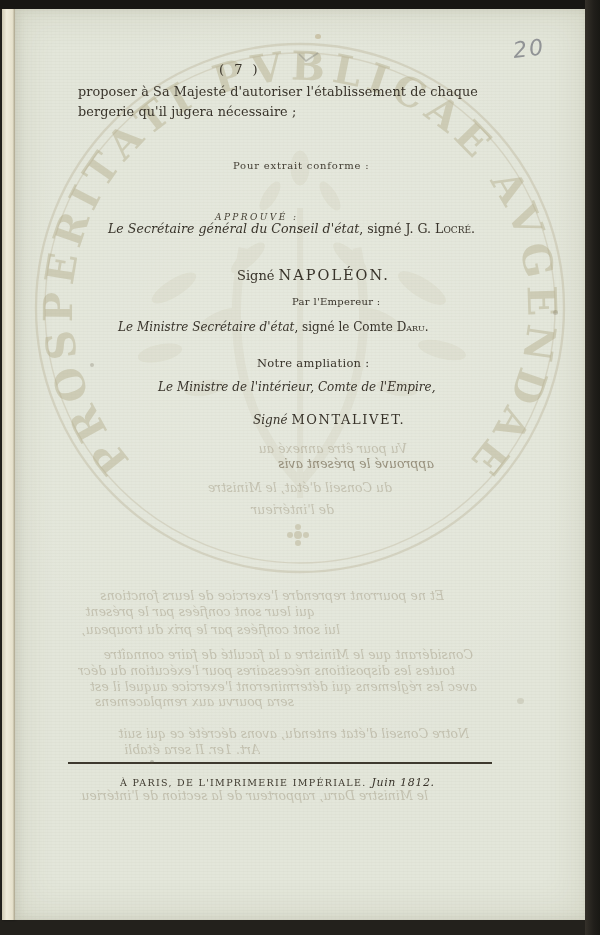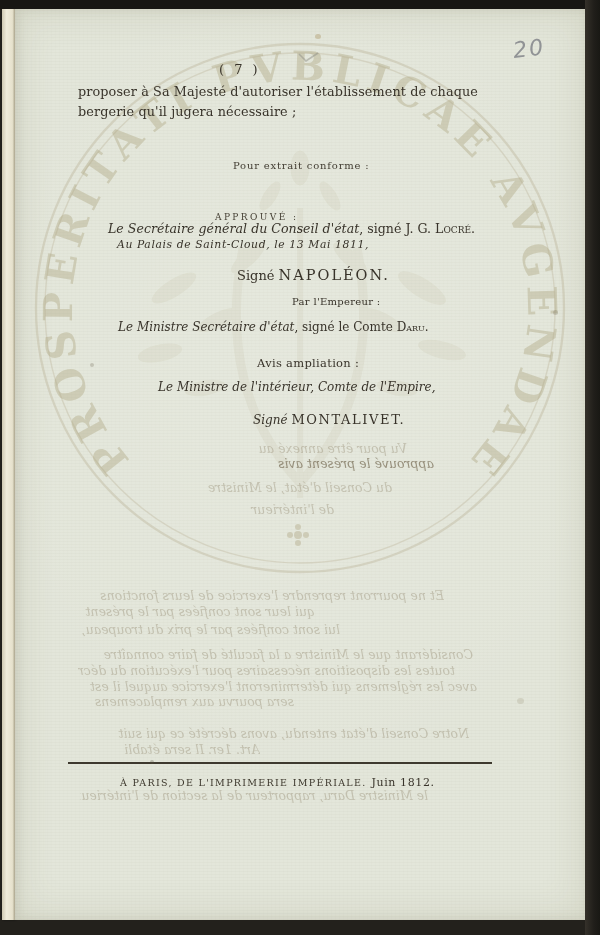--- a/index.html
+++ b/index.html
@@ -31,21 +31,21 @@
   .palais{font-size:10.8px;letter-spacing:.6px;}
   .sig-prefix{font-size:13px;}
   .sig-name{font-size:14.5px;letter-spacing:2px;}
   .empereur{font-size:10px;letter-spacing:.3px;}
   .ministre-line{font-size:12px;}
   .ampliation{font-size:11.5px;letter-spacing:.3px;}
   .sig2-prefix{font-size:12px;font-style:italic;}
   .sig2-name{font-size:13px;letter-spacing:1.6px;}
   .rule{position:absolute;left:68px;top:762px;width:424px;height:1.6px;background:#3e392e;}
   .imprint-caps{font-size:9.5px;letter-spacing:1.3px;color:#3c372c;margin-left:37px;}
-  .imprint-date{font-size:11px;letter-spacing:.6px;margin-left:5px;}
+  .imprint-date{font-size:11px;letter-spacing:.6px;margin-left:5px;font-style:italic;}
   .handwritten{position:absolute;left:513px;top:36px;font-size:22px;color:#83858a;
       transform:rotate(-7deg);opacity:.85;font-family:"DejaVu Sans",sans-serif;
       font-style:italic;letter-spacing:2px;}
   .pencil-mark{position:absolute;left:297px;top:50px;opacity:.5;}
   .seal{position:absolute;left:-50px;top:-42px;pointer-events:none;}
   .ghost{position:absolute;white-space:nowrap;overflow:hidden;height:16px;
       font-size:12.5px;color:#92886f;opacity:.40;transform:scaleX(-1) skewX(1deg);
       filter:blur(.7px);font-style:italic;}
   .ghost.strong{opacity:.72;color:#776c55;filter:blur(.35px);}
   .stain{position:absolute;border-radius:50%;}
@@ -111,31 +111,30 @@
 
   <div class="txt pg-num" style="left:219px;top:62px;">( 7 )</div>
 
   <div class="txt body-line" style="left:78px;top:84px;">proposer à Sa Majesté d'autoriser l'établissement de chaque</div>
   <div class="txt body-line" style="left:78px;top:104px;">bergerie qu'il jugera nécessaire ;</div>
 
   <div class="txt small-label" style="left:233px;top:160px;">Pour extrait conforme :</div>
 
   <div class="txt sec-line" style="left:108px;top:181px;"><span class="it">Le Secrétaire général du Conseil d'état</span><span>, signé </span><span class="sc">J. G. Locré.</span></div>
 
-  <div class="txt approuve2" style="left:215px;top:212px;">APPROUVÉ :</div>
+  <div class="txt approuve2" style="left:215px;top:212px;font-style:italic;">APPROUVÉ :</div>
 
-  <div class="txt it palais" style="left:117px;top:238px;">Au Palais de Saint-Cloud, le 13 Mai 1811,</div>
 
   <div class="txt" style="left:237px;top:265px;"><span class="sig-prefix">Signé </span><span class="sig-name">NAPOLÉON.</span></div>
 
   <div class="txt empereur" style="left:292px;top:296px;">Par l'Empereur :</div>
 
   <div class="txt ministre-line" style="left:118px;top:320px;"><span class="it">Le Ministre Secrétaire d'état</span><span>, signé le Comte </span><span class="sc">Daru.</span></div>
 
-  <div class="txt ampliation" style="left:257px;top:356px;">Avis ampliation :</div>
+  <div class="txt ampliation" style="left:257px;top:356px;">Notre ampliation :</div>
 
   <div class="txt it ministre-line" style="left:158px;top:380px;">Le Ministre de l'intérieur, Comte de l'Empire,</div>
 
   <div class="txt" style="left:253px;top:409px;"><span class="sig2-prefix">Signé </span><span class="sig2-name">MONTALIVET.</span></div>
 
   <div class="rule"></div>
 
   <div class="txt" style="left:83px;top:771px;"><span class="imprint-caps">À PARIS, DE L'IMPRIMERIE IMPÉRIALE.</span><span class="imprint-date">Juin 1812.</span></div>
 
   <div class="handwritten">20</div>

